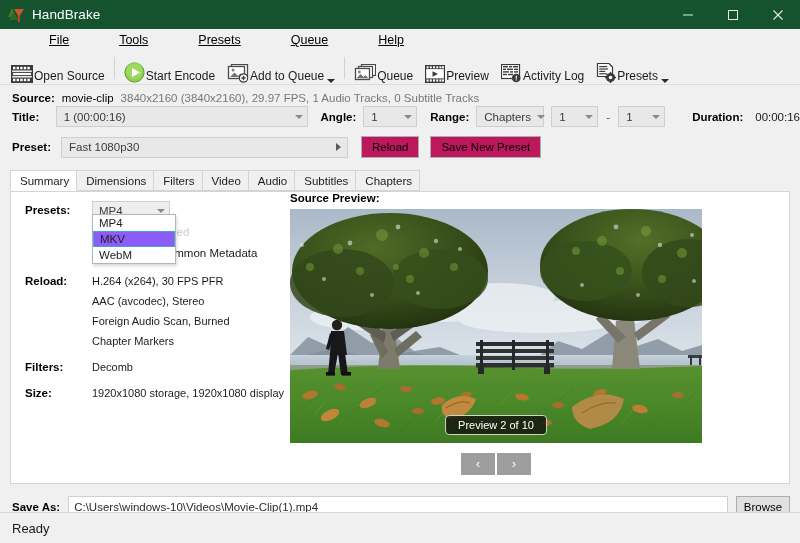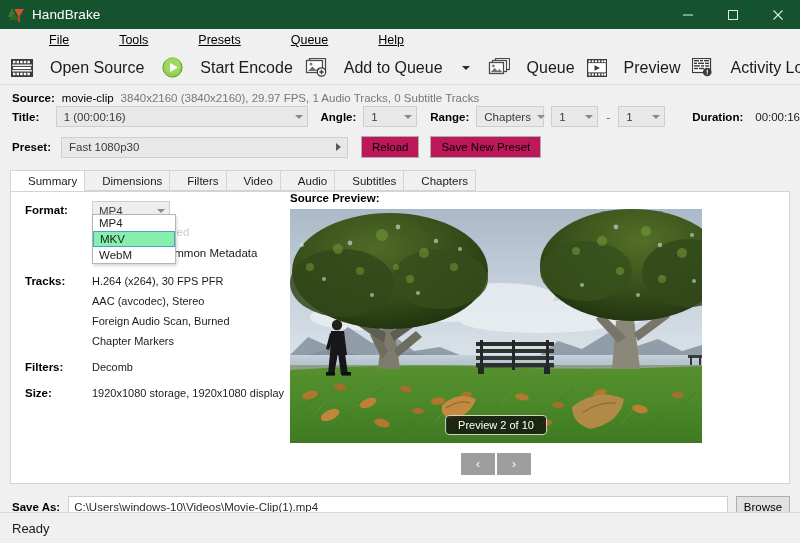--- a/index.html
+++ b/index.html
@@ -100,25 +100,25 @@
   .toolbar {
     height: 34px;
     background: #f0f0f0;
     display: flex;
     align-items: center;
     flex: 0 0 34px;
     padding-left: 5px;
     border-bottom: 1px solid #dcdcdc;
   }
   .tool {
-    display: flex; align-items: center;
+    display: flex; align-items: flex-end;
     height: 30px;
     padding: 0 6px;
-    gap: 17px;
-    font-size: 16px;
+    gap: 1px;
+    font-size: 12px;
     color: #1b1b1b;
   }
   .tool .lbl { white-space: nowrap; }
   .tsep {
     width: 1px; height: 22px;
     background: #d2d2d2;
     margin: 0 3px;
   }
   .caret-dn {
     width: 0; height: 0;
@@ -210,21 +210,21 @@
   .tabs {
     display: flex;
     margin: 12px 0 0 10px;
     align-items: flex-end;
     position: relative;
     z-index: 3;
   }
   .tab {
     border: 1px solid #d4d4d4;
     background: #f0f0f0;
-    padding: 3px 7px 3px 17px;
+    padding: 3px 7px 3px 9px;
     font-size: 11.5px;
     color: #1b1b1b;
     margin-right: -1px;
     height: 21px;
     line-height: 15px;
     white-space: nowrap;
   }
   .tab.active {
     background: #ffffff;
     border-bottom: 1px solid #ffffff;
@@ -283,21 +283,21 @@
   }
   .dd-item {
     height: 16px;
     line-height: 16px;
     padding-left: 6px;
     font-size: 11.5px;
     color: #222;
     background: #fff;
   }
   .dd-item.sel {
-    background: #86efac;
+    background: #8b5cf6;
     border: 1px solid #4a9fd4;
     height: 16px;
     line-height: 14px;
   }
 
   .chk-row {
     display: flex;
     align-items: center;
     padding-left: 81px;
     gap: 7px;
@@ -669,21 +669,21 @@
     <div class="tab"><span>Audio</span></div>
     <div class="tab"><span>Subtitles</span></div>
     <div class="tab"><span>Chapters</span></div>
   </div>
 
   <div class="panel">
 
     <div class="panel-left">
 
       <div class="field-row">
-        <span class="field-lab">Format:</span>
+        <span class="field-lab">Presets:</span>
         <div class="fmt-combo">
           <span>MP4</span>
           <span class="chev"></span>
         </div>
       </div>
 
       <div class="dropdown">
         <div class="dd-item"><span>MP4</span></div>
         <div class="dd-item sel"><span>MKV</span></div>
         <div class="dd-item"><span>WebM</span></div>
@@ -694,21 +694,21 @@
         <span class="chk-lab" style="color:#cccccc">Web Optimized</span>
       </div>
 
       <div class="chk-row" style="margin-top:5px">
         <span class="chkbox checked"></span>
         <span class="chk-lab">Passthru Common Metadata</span>
       </div>
 
       <div class="info-block">
         <div class="info-row" style="margin-top:14px">
-          <span class="info-lab">Tracks:</span>
+          <span class="info-lab">Reload:</span>
           <div class="info-vals">
             <div>H.264 (x264), 30 FPS PFR</div>
             <div>AAC (avcodec), Stereo</div>
             <div>Foreign Audio Scan, Burned</div>
             <div>Chapter Markers</div>
           </div>
         </div>
 
         <div class="info-row" style="margin-top:14px">
           <span class="info-lab">Filters:</span>

